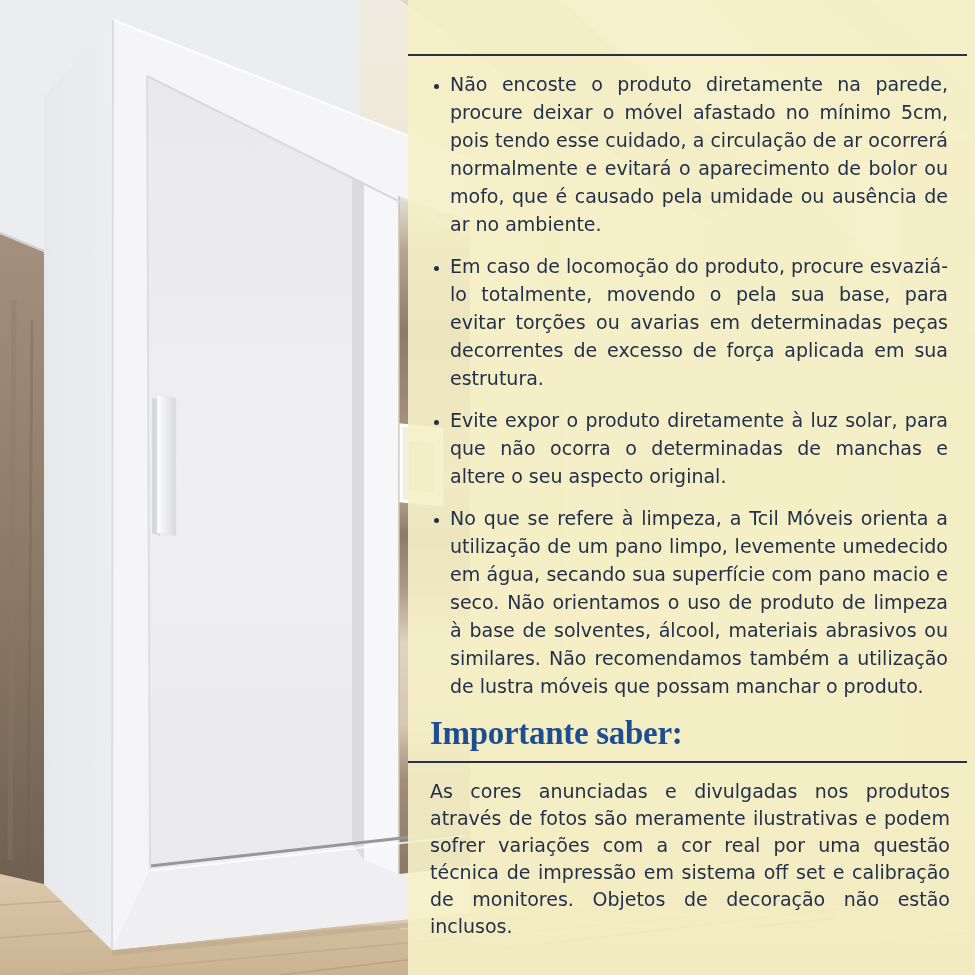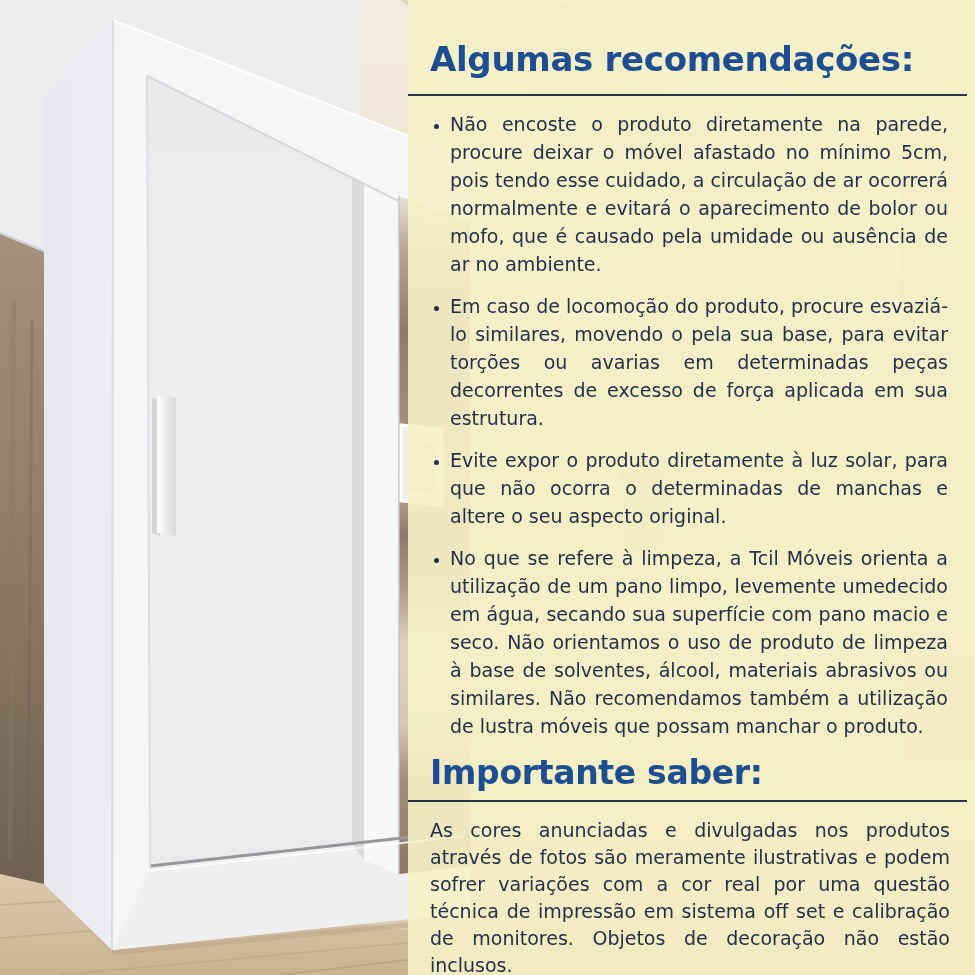--- a/index.html
+++ b/index.html
@@ -7,21 +7,21 @@
   .stage{position:relative;width:975px;height:975px;overflow:hidden;background:#ecedef;}
   .scene{position:absolute;left:0;top:0;width:975px;height:975px;display:block;}
   
   .panel{
     position:absolute;left:408px;top:0;width:567px;height:975px;
     background:rgba(246,241,199,0.9);
     box-sizing:border-box;padding:40px 0 0 0;
   }
   .hd{margin:0 8px 0 22px;font-weight:bold;color:#1C4E91;letter-spacing:-0.3px;line-height:1.17;}
   .hd1{font-size:34px;}
-  .hd2{font-size:33px;margin-top:8px;}
+  .hd2{font-size:33px;margin-top:8px;font-family:Liberation Serif, serif;}
   .rule{border:none;border-top:2px solid #22334A;margin:14px 8px 0 0;height:0;}
   .rule2{margin-top:8px;}
   ul.recs{margin:14px 0 0;padding:0 27px 0 42px;list-style:disc outside;}
   ul.recs li{
     font-size:19px;line-height:28px;color:#22304A;
     text-align:justify;margin:0 0 14px 0;
   }
   ul.recs li::marker{color:#22304A;font-size:15px;}
   p.note{
     margin:15px 25px 0 22px;font-size:19px;line-height:27px;
@@ -140,25 +140,24 @@
       <line x1="147" y1="76" x2="465" y2="234" stroke="#d8d9dc" stroke-width="2"></line>
 
       <polygon points="152,398 160,400 160,536 152,533" fill="#d0d1d5" opacity="0.8"></polygon>
       <polygon points="157,395 176,398 176,536 157,533" fill="url(#gHandle)" stroke="#e3e4e7" stroke-width="0.5"></polygon>
 
       <line x1="112" y1="953" x2="462" y2="920" stroke="#b9a68a" stroke-width="5" opacity="0.5"></line>
     </g>
   </svg>
 
   <aside class="panel">
-    <h1 class="hd hd1">Algumas recomendações:</h1>
     <hr class="rule">
     <ul class="recs">
       <li>Não encoste o produto diretamente na parede, procure deixar o móvel afastado no mínimo 5cm, pois tendo esse cuidado, a circulação de ar ocorrerá normalmente e evitará o aparecimento de bolor ou mofo, que é causado pela umidade ou ausência de ar no ambiente.</li>
-      <li>Em caso de locomoção do produto, procure esvaziá-lo similares, movendo o pela sua base, para evitar torções ou avarias em determinadas peças decorrentes de excesso de força aplicada em sua estrutura.</li>
+      <li>Em caso de locomoção do produto, procure esvaziá-lo totalmente, movendo o pela sua base, para evitar torções ou avarias em determinadas peças decorrentes de excesso de força aplicada em sua estrutura.</li>
       <li>Evite expor o produto diretamente à luz solar, para que não ocorra o determinadas de manchas e altere o seu aspecto original.</li>
       <li>No que se refere à limpeza, a Tcil Móveis orienta a utilização de um pano limpo, levemente umedecido em água, secando sua superfície com pano macio e seco. Não orientamos o uso de produto de limpeza à base de solventes, álcool, materiais abrasivos ou similares. Não recomendamos também a utilização de lustra móveis que possam manchar o produto.</li>
     </ul>
     <h2 class="hd hd2">Importante saber:</h2>
     <hr class="rule rule2">
     <p class="note">As cores anunciadas e divulgadas nos produtos através de fotos são meramente ilustrativas e podem sofrer variações com a cor real por uma questão técnica de impressão em sistema off set e calibração de monitores. Objetos de decoração não estão inclusos.</p>
   </aside>
 
 </div>
 

